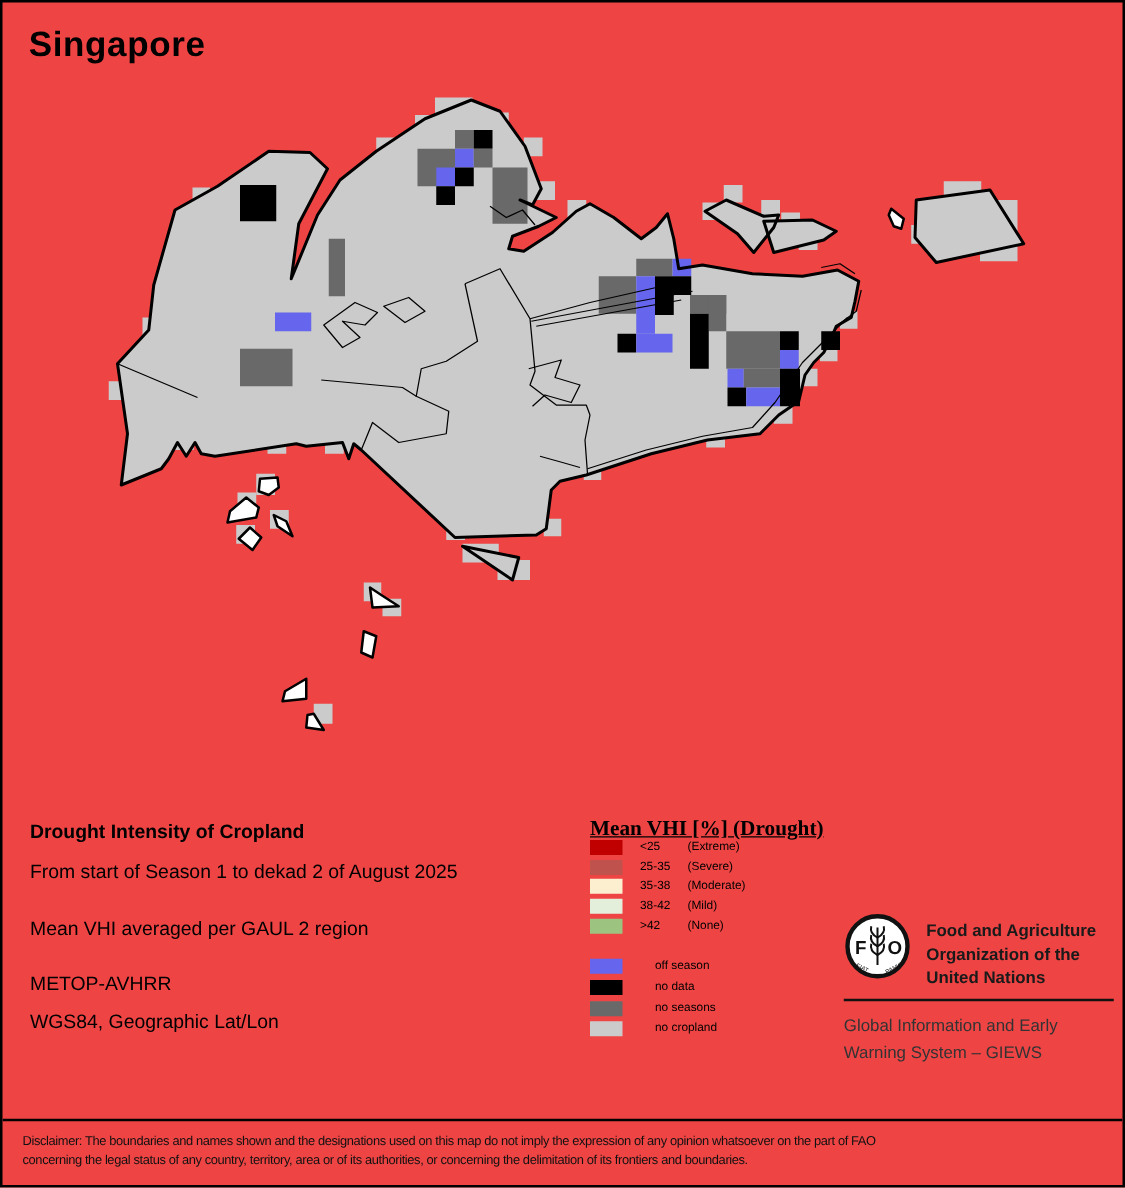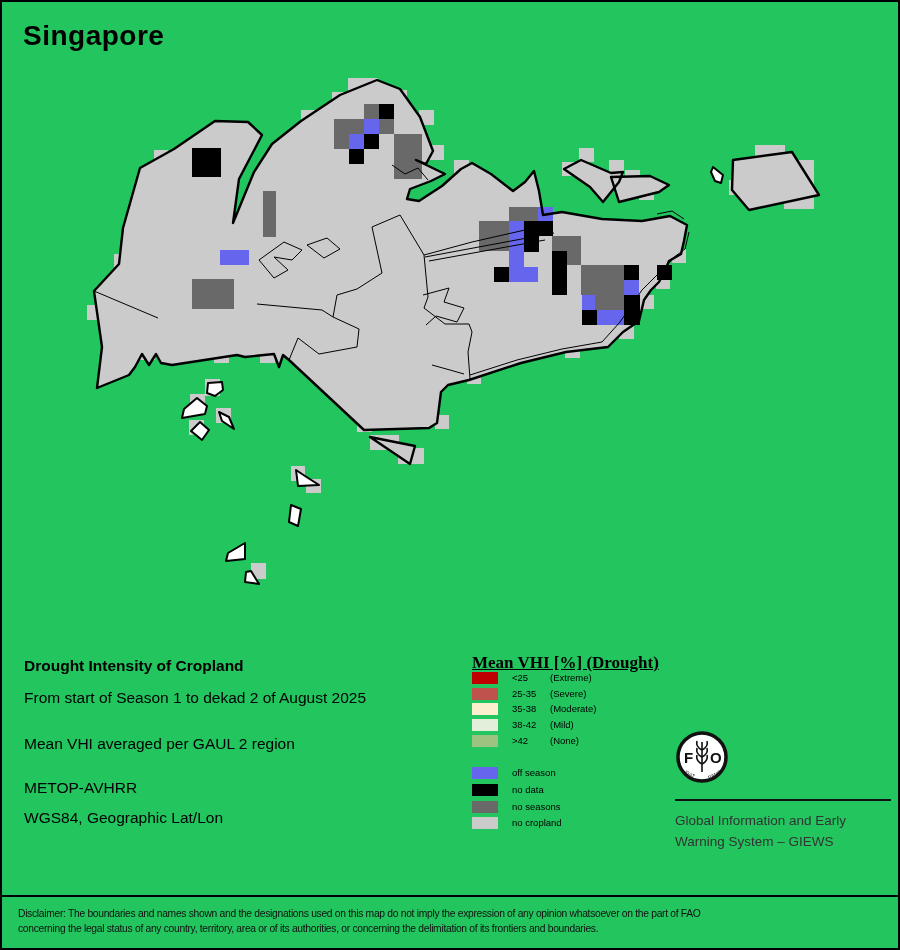--- a/index.html
+++ b/index.html
@@ -1,37 +1,37 @@
 <!DOCTYPE html>
 <html><head>
 <meta charset="utf-8">
 <style>
   html,body{margin:0;padding:0;background:#888;}
   .page{
     position:relative;width:900px;height:950px;margin:0 auto;
-    background:#22c55e;border:2px solid #000;box-sizing:border-box;
+    background:#ef4444;border:2px solid #000;box-sizing:border-box;
     font-family:"Liberation Sans",sans-serif;color:#000;overflow:hidden;
   }
   .page-title{
     position:absolute;left:21px;top:18px;font-size:28px;font-weight:bold;letter-spacing:.5px;
   }
   .map-svg{position:absolute;left:0;top:0;}
   
   .info p{position:absolute;left:22px;margin:0;font-size:15.5px;white-space:nowrap;}
   .info .h{font-weight:bold;}
   
   .legend-title{
     position:absolute;left:470px;top:651px;font-size:17px;font-weight:bold;
     text-decoration:underline;white-space:nowrap;font-family:Liberation Serif, serif;
   }
   .lrows{position:absolute;left:470px;}
   #drought-classes{top:670px;}
   #coverage-classes{top:765px;}
   .lrow{display:flex;align-items:flex-start;height:15.7px;font-size:9.5px;white-space:nowrap;}
-  #coverage-classes .lrow{height:16.8px;}
+  #coverage-classes .lrow{height:16.8px;gap:12px;}
   .sw{width:26px;height:12px;margin-right:14px;flex:0 0 auto;}
   .rng{display:inline-block;width:38px;}
   
   .fao-logo{position:absolute;left:673px;top:728px;}
   .fao-text{position:absolute;left:739px;top:734px;font-size:13.5px;font-weight:bold;line-height:18.5px;color:#1a1a1a;}
   .fao-divider{position:absolute;left:673px;top:797px;width:216px;height:2px;background:#111;}
   .giews-text{position:absolute;left:673px;top:808px;font-size:13.5px;line-height:21px;color:#333;}
   
   .disclaimer{
     position:absolute;left:0;right:0;bottom:0;height:53px;box-sizing:border-box;
@@ -273,20 +273,25 @@
       <path d="M27,20 C31,18 33,15 32,11"></path>
       <path d="M27,27 C23,25 21,22 22,18"></path>
       <path d="M27,27 C31,25 33,22 32,18"></path>
       <path d="M27,34 C23,32 21,29 22,25"></path>
       <path d="M27,34 C31,32 33,29 32,25"></path>
     </g>
     <text x="10" y="45" font-family="Liberation Sans,sans-serif" font-size="5" fill="#111" transform="rotate(28 13 43)" id="logo-fiat">FIAT</text>
     <text x="32" y="46" font-family="Liberation Sans,sans-serif" font-size="5" fill="#111" transform="rotate(-28 40 43)" id="logo-panis">PANIS</text>
   </svg>
 
+  <div class="fao-text">
+    <div>Food and Agriculture</div>
+    <div>Organization of the</div>
+    <div>United Nations</div>
+  </div>
   <div class="fao-divider"></div>
   <div class="giews-text">
     <div>Global Information and Early</div>
     <div>Warning System – GIEWS</div>
   </div>
 
   <div class="disclaimer">
     <div>Disclaimer: The boundaries and names shown and the designations used on this map do not imply the expression of any opinion whatsoever on the part of FAO</div>
     <div>concerning the legal status of any country, territory, area or of its authorities, or concerning the delimitation of its frontiers and boundaries.</div>
   </div>

